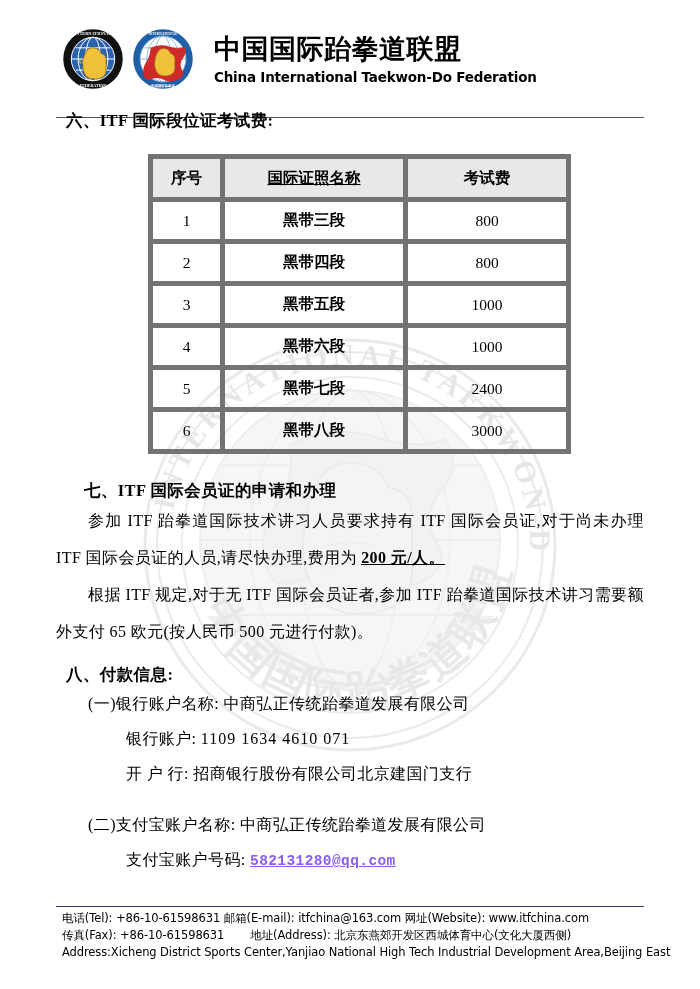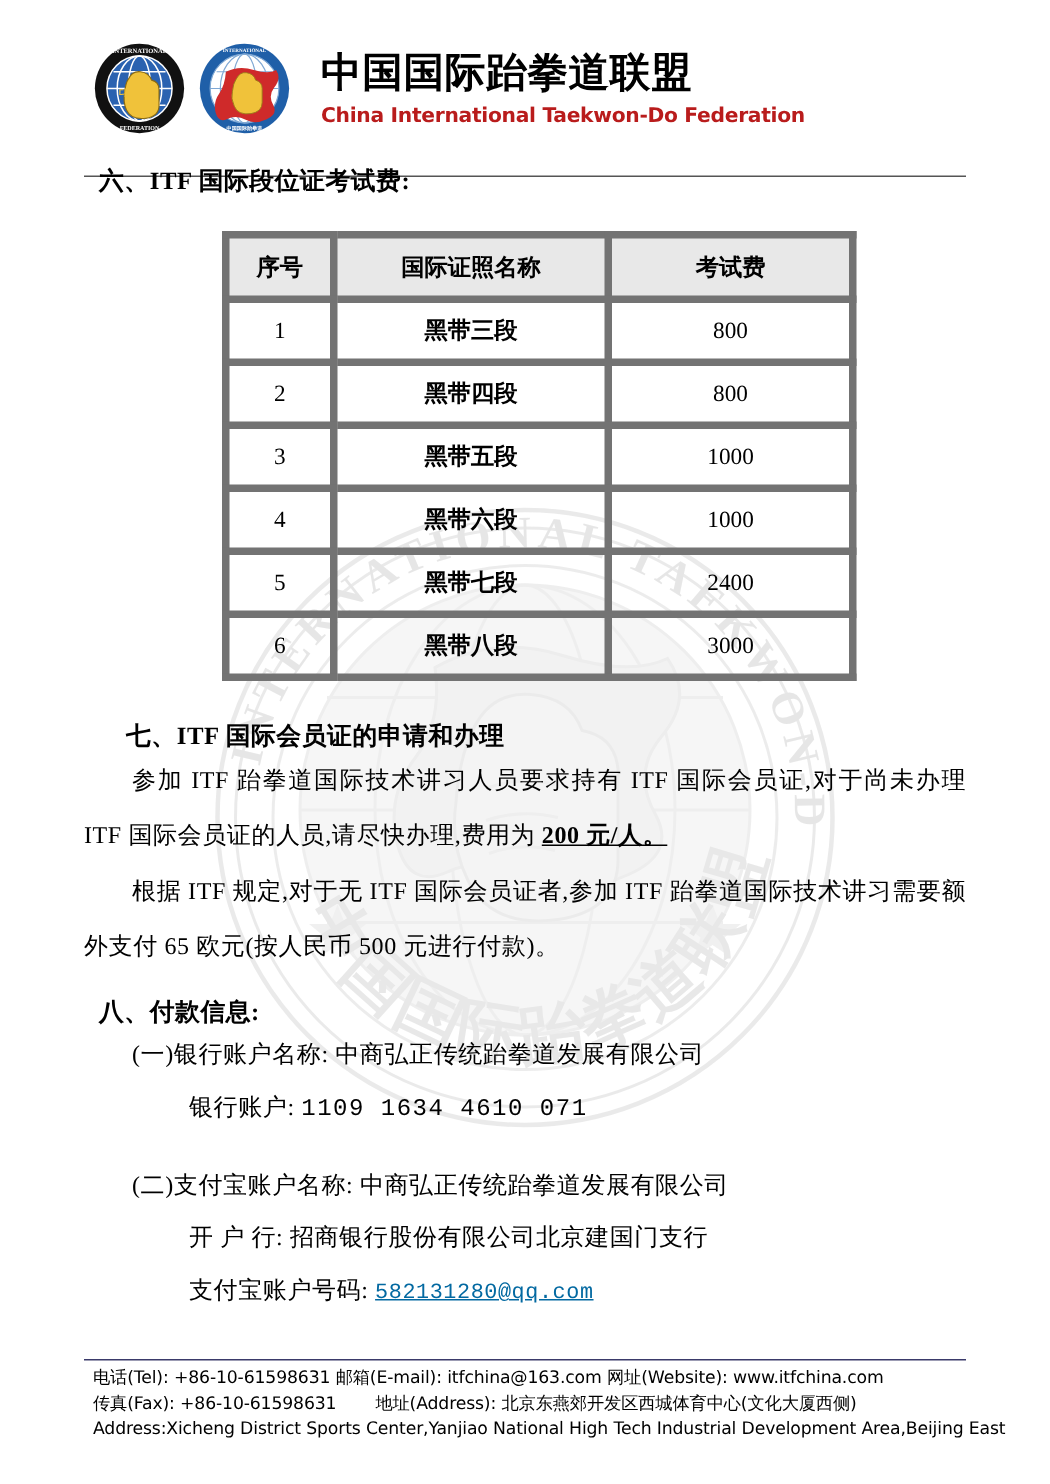--- a/index.html
+++ b/index.html
@@ -60,21 +60,21 @@
     letter-spacing: 0.5px;
     line-height: 1.15;
     color: #000;
   }
   .title-en {
     font-family: "DejaVu Sans", "Liberation Sans", sans-serif;
     font-size: 13.5px;
     font-weight: bold;
     letter-spacing: -0.2px;
     margin-top: 5px;
-    color: #b91c1c;
+    color: #000000;
   }
   .header-rule {
     position: absolute;
     left: 56px;
     top: 117px;
     width: 588px;
     height: 1px;
     background: #555;
     z-index: 2;
   }
@@ -110,21 +110,21 @@
     height: 37px;
     padding: 0;
     background: transparent;
   }
   table.fee-table thead th {
     background: #e8e8e8;
     font-weight: bold;
     height: 38px;
   }
   table.fee-table .col-no { width: 67px; }
-  table.fee-table .col-name { width: 178px; }
+  table.fee-table .col-name { width: 178px; text-decoration: underline; }
   table.fee-table .col-fee { width: 158px; }
   table.fee-table tbody td { font-weight: bold; }
   table.fee-table tbody td.num { font-weight: normal; }
 
   
   .para {
     font-size: 16px;
     line-height: 37px;
     letter-spacing: 0.4px;
     margin: 0;
@@ -138,26 +138,27 @@
   .sec8-head { margin-top: 14px; }
 
   .sub-item {
     font-size: 16px;
     line-height: 35px;
     margin: 0;
     letter-spacing: 0.4px;
   }
   .sub-item.lvl1 { padding-left: 32px; font-family: Liberation Serif, serif; }
   .sub-item.lvl2 { padding-left: 70px; }
-  .mono-num { font-family: Liberation Mono, monospace; letter-spacing: 1px; }
+  .mono-num { font-family: Liberation Serif, serif; letter-spacing: 1px; }
   .email-link {
-    color: #0369a1;
+    color: #8b5cf6;
     text-decoration: underline;
     font-family: "Liberation Mono", "DejaVu Sans Mono", monospace;
     font-size: 14.5px;
+    font-weight: bold;
   }
 
   
   .footer-rule {
     position: absolute;
     left: 56px;
     top: 906px;
     width: 588px;
     height: 1px;
     background: #3a3a6a;
@@ -323,23 +324,23 @@
     <p class="para indent"><span>参加 ITF 跆拳道国际技术讲习人员要求持有 ITF 国际会员证,对于尚未办理 ITF 国际会员证的人员,请尽快办理,费用为 </span><span class="u-bold">200 元/人。</span></p>
 
     <p class="para indent">根据 ITF 规定,对于无 ITF 国际会员证者,参加 ITF 跆拳道国际技术讲习需要额外支付 65 欧元(按人民币 500 元进行付款)。</p>
 
     <div class="section-heading sec8-head">八、付款信息:</div>
 
     <p class="sub-item lvl1"><span>(一)银行账户名称:</span>&nbsp;<span>中商弘正传统跆拳道发展有限公司</span></p>
 
     <p class="sub-item lvl2"><span>银行账户:</span>&nbsp;<span class="mono-num">1109 1634 4610 071</span></p>
 
+    <p class="sub-item lvl2"><span>开 户 行:</span>&nbsp;<span>招商银行股份有限公司北京建国门支行</span></p>
+
     <p class="sub-item lvl1" style="margin-top:16px"><span>(二)支付宝账户名称:</span>&nbsp;<span>中商弘正传统跆拳道发展有限公司</span></p>
-
-    <p class="sub-item lvl2"><span>开 户 行:</span>&nbsp;<span>招商银行股份有限公司北京建国门支行</span></p>
 
     <p class="sub-item lvl2"><span>支付宝账户号码:</span>&nbsp;<span class="email-link">582131280@qq.com</span></p>
 
   </div>
 
   <div class="footer-rule"></div>
   <div class="footer">
     <div class="fl"><span>电话(Tel):</span> <span>+86-10-61598631</span> <span>邮箱(E-mail):</span> <span>itfchina@163.com</span> <span>网址(Website):</span> <span>www.itfchina.com</span></div>
     <div class="fl"><span>传真(Fax):</span> <span>+86-10-61598631</span><span class="gap"></span><span>地址(Address):</span> <span>北京东燕郊开发区西城体育中心(文化大厦西侧)</span></div>
     <div class="fl">Address:Xicheng District Sports Center,Yanjiao National High Tech Industrial Development Area,Beijing East</div>

